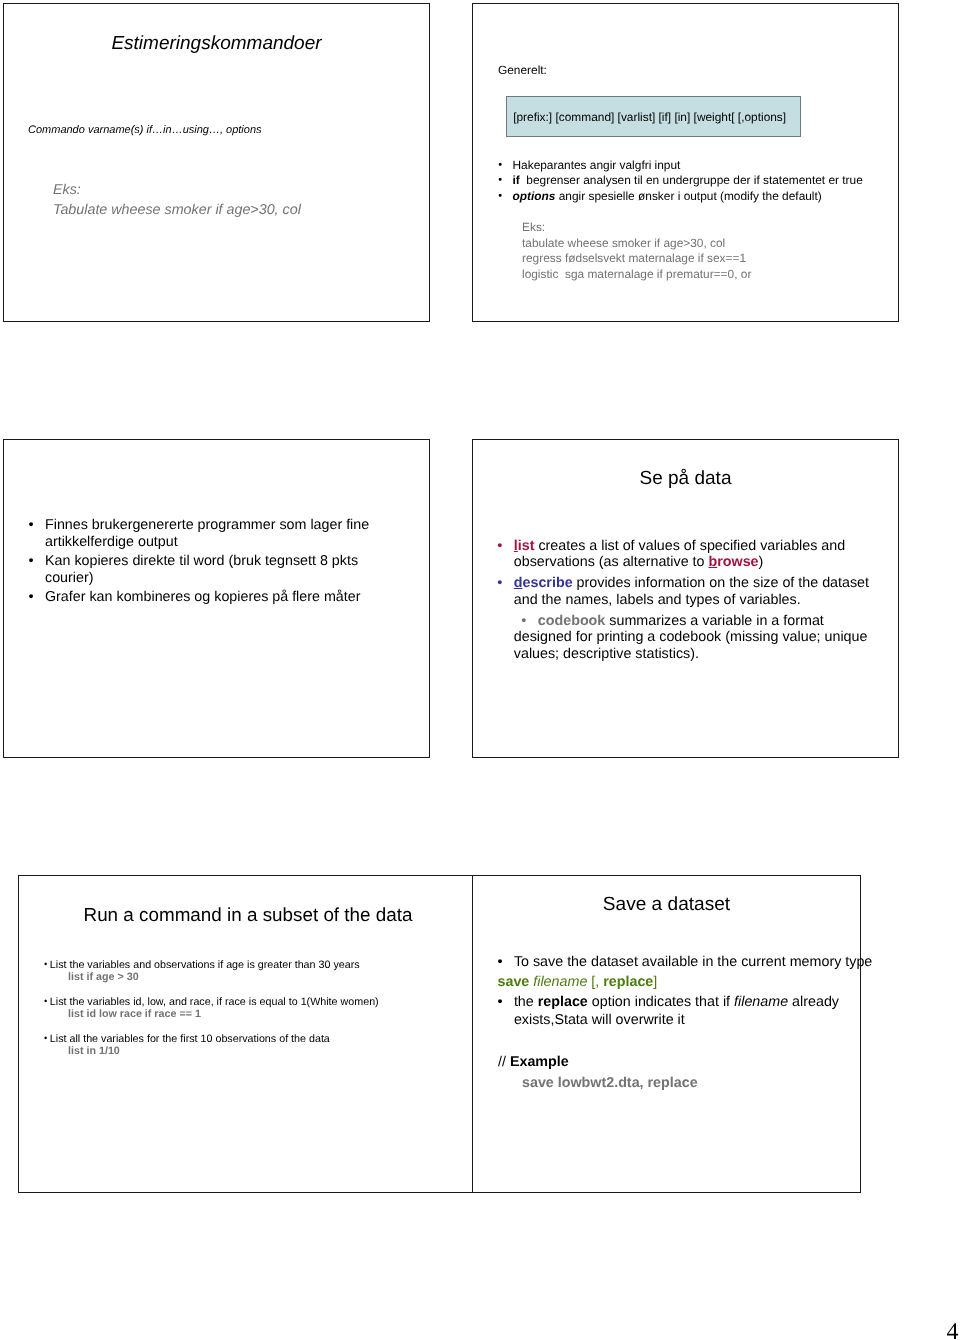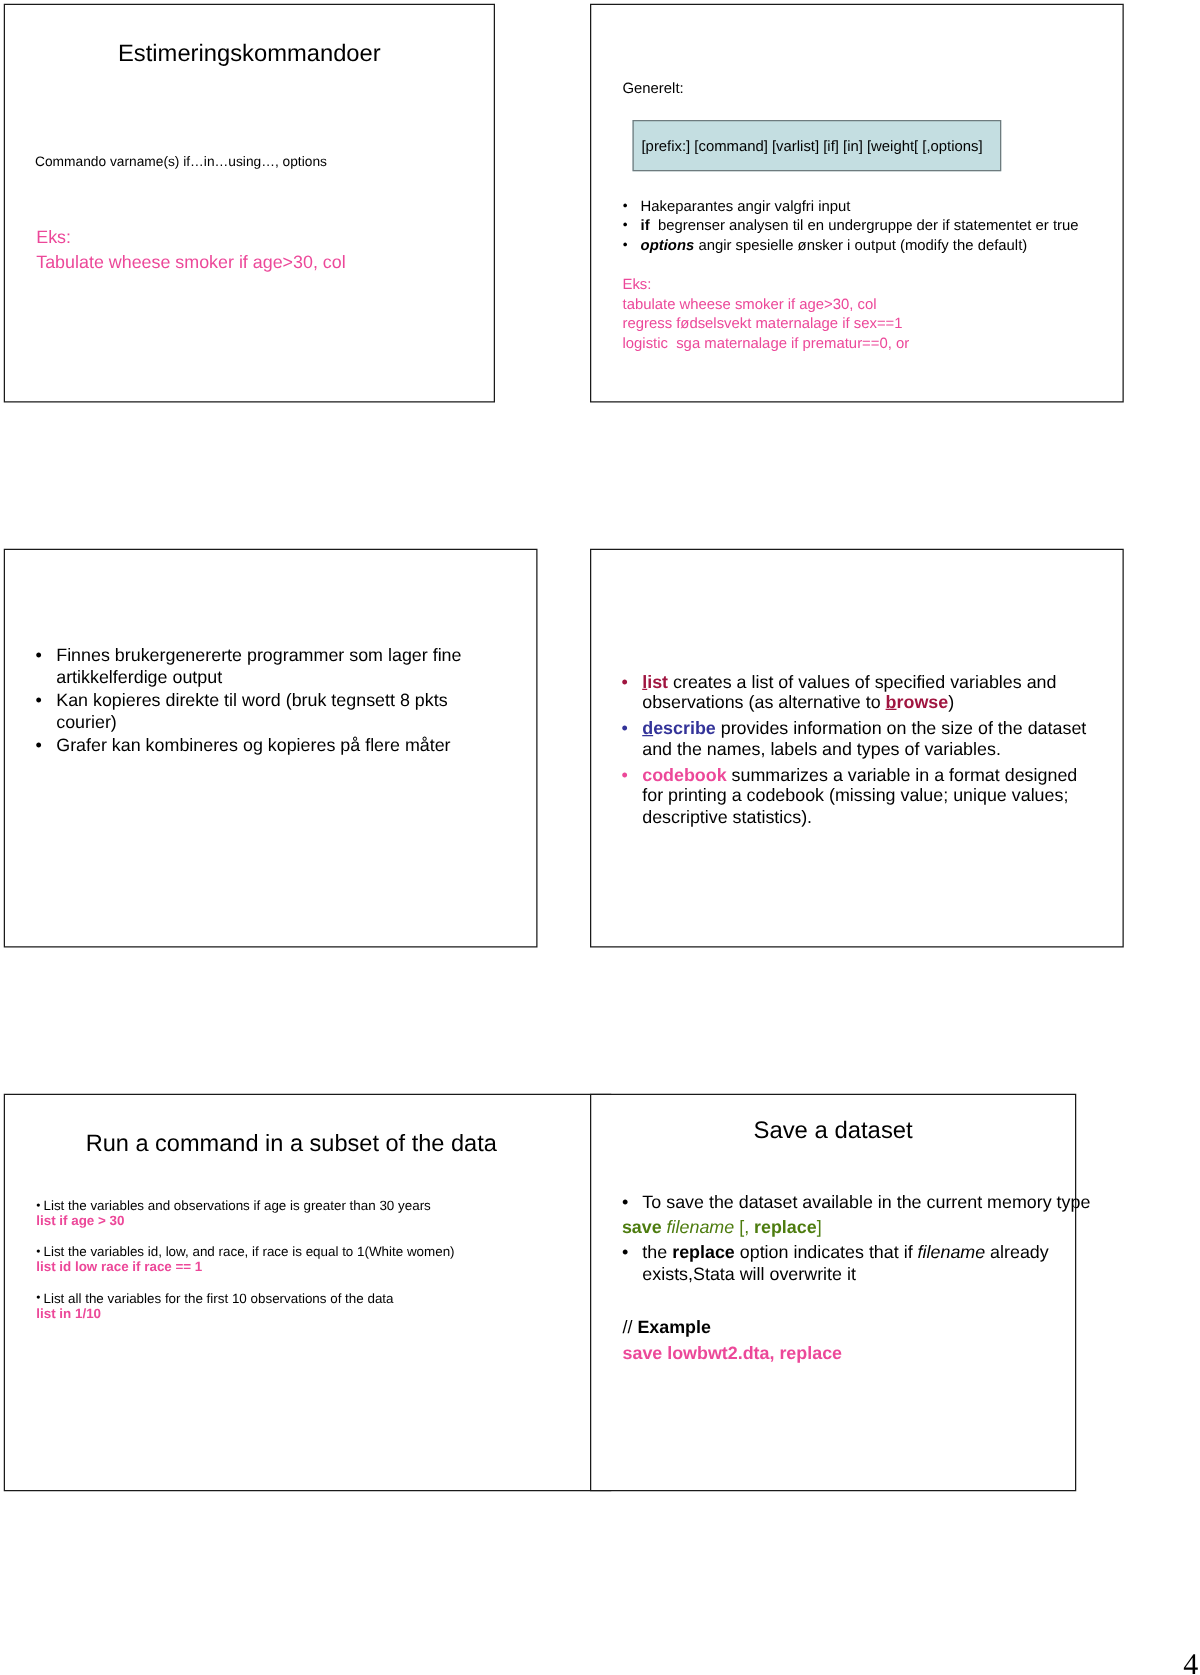--- a/index.html
+++ b/index.html
@@ -2,34 +2,34 @@
 <html><head>
 <meta charset="utf-8">
 <style>
   html,body{margin:0;padding:0;background:#ffffff;}
   body{width:960px;height:1340px;position:relative;overflow:hidden;
        font-family:"Liberation Sans",sans-serif;color:#000000;
        -webkit-font-smoothing:antialiased;text-rendering:geometricPrecision;}
   .slide{position:absolute;border:1px solid #1a1a1a;background:#fff;box-sizing:border-box;}
   .t{position:absolute;white-space:pre;}
   .title{text-align:center;left:0;right:0;}
-  .green{color:#ec4899;}
+  .green{color:#737373;margin-left:24px;}
   .crimson{color:#a01540;}
   .indigo{color:#333399;}
   .navy{color:#4d7c0f;}
   .b{font-weight:bold;}
   .i{font-style:italic;text-align:center;}
   .u{text-decoration:underline;}
   .pagenum{position:absolute;font-family:"Liberation Serif",serif;}
   
-  #slide1{left:3px;top:3px;width:393px;height:319px;}
+  #slide1{left:3px;top:3px;width:427px;height:319px;font-style:italic;}
   #slide2{left:472px;top:3px;width:427px;height:319px;}
   #slide3{left:3px;top:439px;width:427px;height:319px;}
   #slide4{left:472px;top:439px;width:427px;height:319px;}
-  #slide5{left:3px;top:875px;width:486px;height:318px;padding-left:11px;}
+  #slide5{left:18px;top:875px;width:486px;height:318px;padding-left:11px;}
   #slide6{left:472px;top:875px;width:389px;height:318px;}
 
   .pagenum{left:946.5px;top:1320px;font-size:24px;line-height:24px;}
 
   
   .s1-title{top:30px;font-size:19px;line-height:19px;}
   .s1-syntax{left:24px;top:119px;font-size:11px;line-height:14.3px;}
   .s1-eks{left:25px;top:178.5px;font-size:14.3px;line-height:14.3px;}
   .s1-eks2{left:25px;top:199.3px;font-size:14.3px;line-height:14.3px;}
 
@@ -117,20 +117,21 @@
         <span class="btxt">Kan kopieres direkte til word (bruk tegnsett 8 pkts courier)</span>
       </div>
     <div class="s3-bl">
         <span class="bdot">•</span>
         <span class="btxt">Grafer kan kombineres og kopieres på flere måter</span>
       </div>
   </div>
 </div>
 
 <div class="slide" id="slide4">
+  <div class="t title s4-title">Se på data</div>
   <div class="s4-bullets">
     <div class="s4-bl">
       <span class="bdot crimson">•</span>
       <span class="btxt"><span class="b crimson u">l</span><span class="b crimson">ist</span><span> creates a list of values of specified variables and observations (as alternative to </span><span class="b crimson u">b</span><span class="b crimson">rowse</span><span>)</span></span>
     </div>
     <div class="s4-bl">
       <span class="bdot indigo">•</span>
       <span class="btxt"><span class="b indigo u">d</span><span class="b indigo">escribe</span><span> provides information on the size of the dataset and the names, labels and types of variables.</span></span>
     </div>
     <div class="s4-bl">

